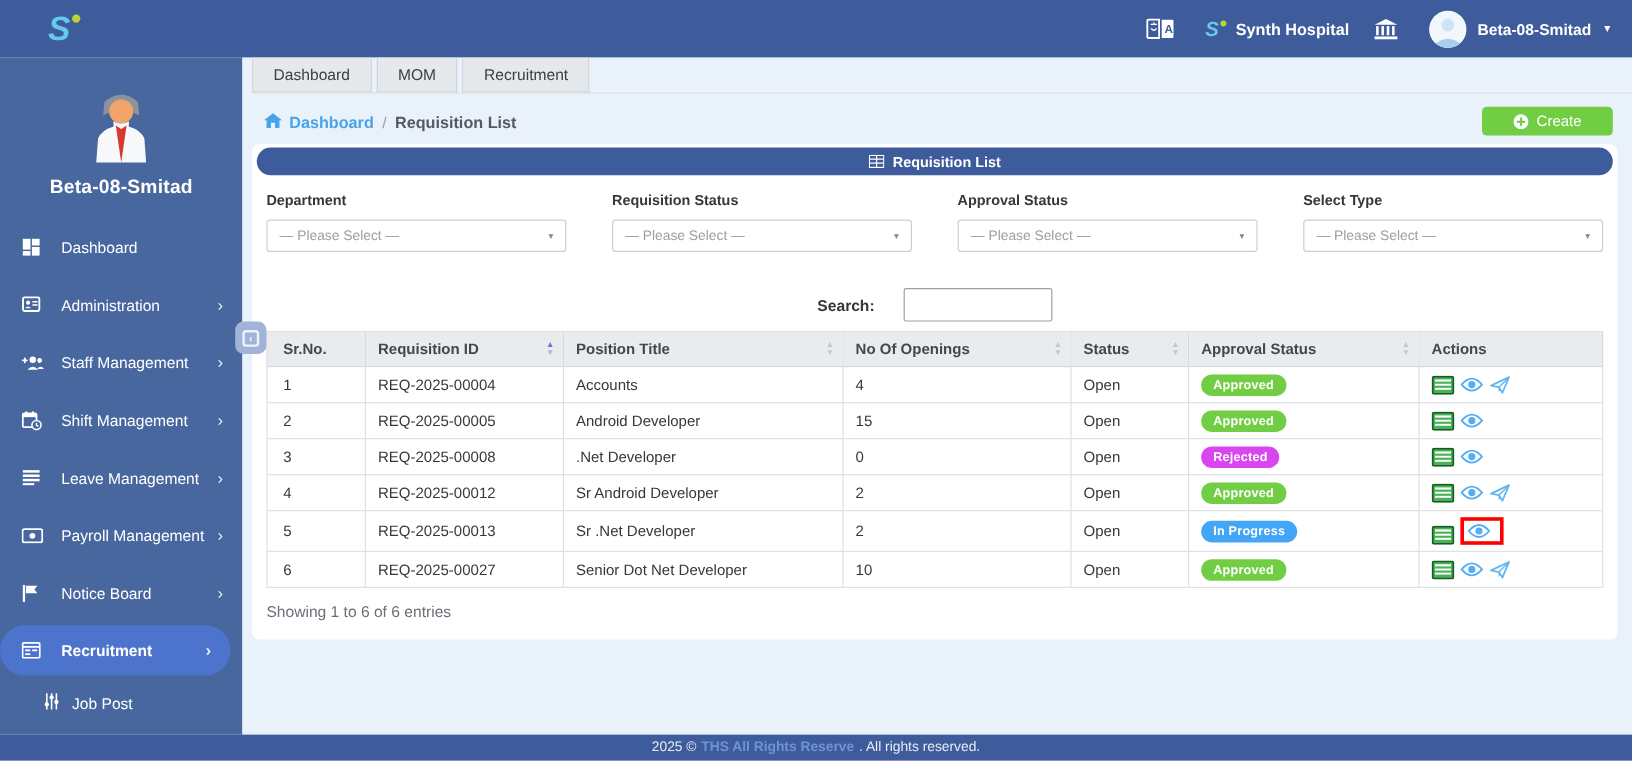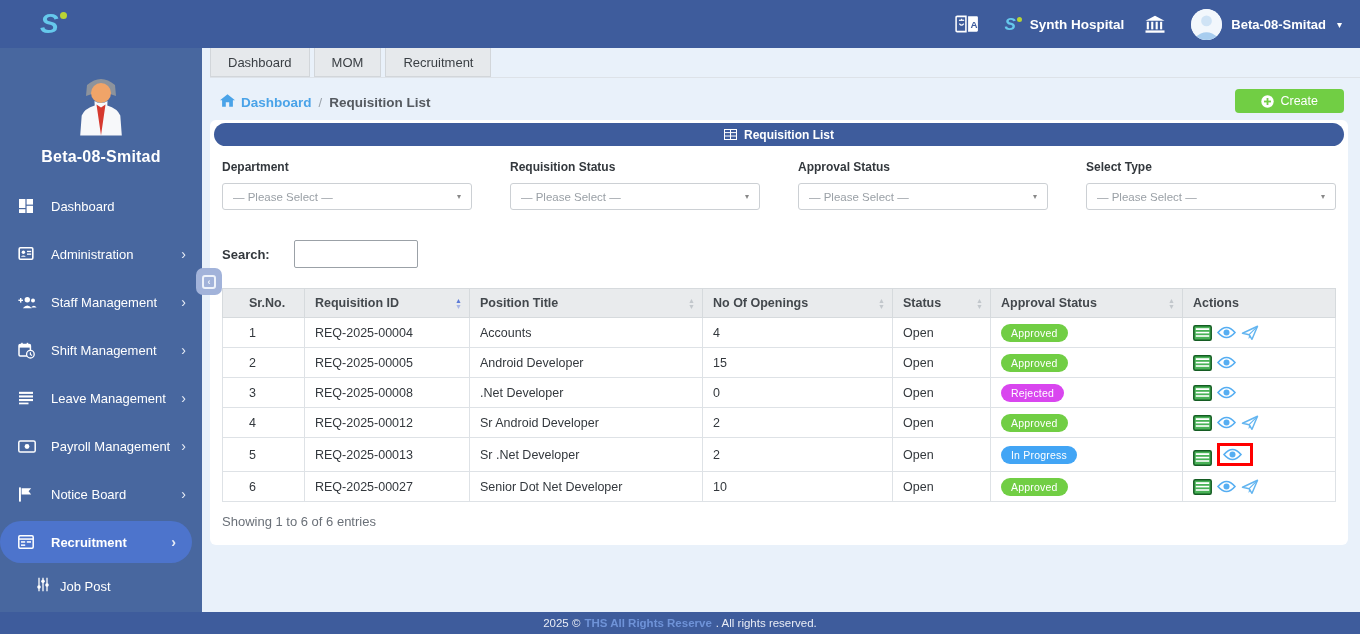--- a/index.html
+++ b/index.html
@@ -50,33 +50,33 @@
   .crumb-current{color:#555a60;font-weight:bold;font-size:13.5px}
   .create-btn{position:absolute;top:41px;right:16px;background:#71ce44;color:#fff;border:none;border-radius:4px;font-size:12.5px;padding:5px 26px;display:flex;align-items:center;gap:6px;cursor:pointer;font-family:inherit}
 
   
   .card{background:#fff;border-radius:6px;margin:10px 12px 0 0;padding:3px 4px 0;position:relative}
   .panel-bar{height:23px;background:#3e5c9c;border-radius:16px;display:flex;align-items:center;justify-content:center;gap:7px;color:#fff;font-size:12px;font-weight:bold}
   .filters{display:grid;grid-template-columns:repeat(4,1fr);column-gap:38px;margin:14px 8px 0}
   .filter-label{font-size:12px;font-weight:bold;color:#33383d;margin-bottom:9px}
   .select{height:27px;border:1px solid #ccd0d4;border-radius:3px;background:#fff;display:flex;align-items:center;justify-content:space-between;padding:0 10px;color:#9aa0a6;font-size:11.5px;cursor:pointer}
   .select .sel-caret{color:#888;font-size:8px}
-  .search-row{display:flex;justify-content:flex-start;align-items:center;gap:24px;margin:30px 8px 20px}
+  .search-row{display:flex;justify-content:center;align-items:center;gap:24px;margin:30px 8px 8px}
   .search-label{font-size:13px;font-weight:bold;color:#33383d}
   .search-input{width:124px;height:28px;border:1px solid #9ba1a7;border-radius:2px;font-size:13px;padding:0 6px;font-family:inherit}
 
   
   .table-wrap{margin:0 8px}
   table{width:100%;border-collapse:collapse;table-layout:fixed}
   th{background:#e9ebed;border:1px solid #d6dadd;text-align:left;font-weight:bold;padding:7px 10px;font-size:12.5px;color:#43484d;position:relative}
   td{border:1px solid #dee2e6;padding:5px 10px;font-size:12.5px;color:#33383d;height:30px;background:#fff}
-  th:first-child,td:first-child{padding-left:26px}
+  th:first-child,td:first-child{padding-left:13px}
   .sort{position:absolute;right:7px;top:50%;transform:translateY(-50%);display:flex;flex-direction:column;line-height:5.5px;font-size:7px;color:#c2c7cc}
   .sort .up.on{color:#5b79d6}.sort .dn.on{color:#a9b6e6}
-  .badge{display:inline-block;color:#fff;font-size:10.5px;font-weight:normal;padding:3px 10px;border-radius:10px;letter-spacing:.2px}
+  .badge{display:inline-block;color:#fff;font-size:10.5px;font-weight:bold;padding:3px 10px;border-radius:10px;letter-spacing:.2px}
   .badge-approved{background:#71ce44}
   .badge-rejected{background:#d946ef}
   .badge-inprogress{background:#42a5f5}
   .actions-cell{white-space:nowrap}
   .action-btn{display:inline-flex;align-items:center;vertical-align:middle;margin-right:5px;cursor:pointer}
   .hl-box{display:inline-flex;align-items:center;justify-content:center;border:3px solid #f00;padding:2px 3px;margin-right:3px}
 
   
   .table-foot{display:flex;justify-content:space-between;align-items:center;margin:0 8px;padding:12px 0 16px}
   .summary{color:#6a7078;font-size:13px}

